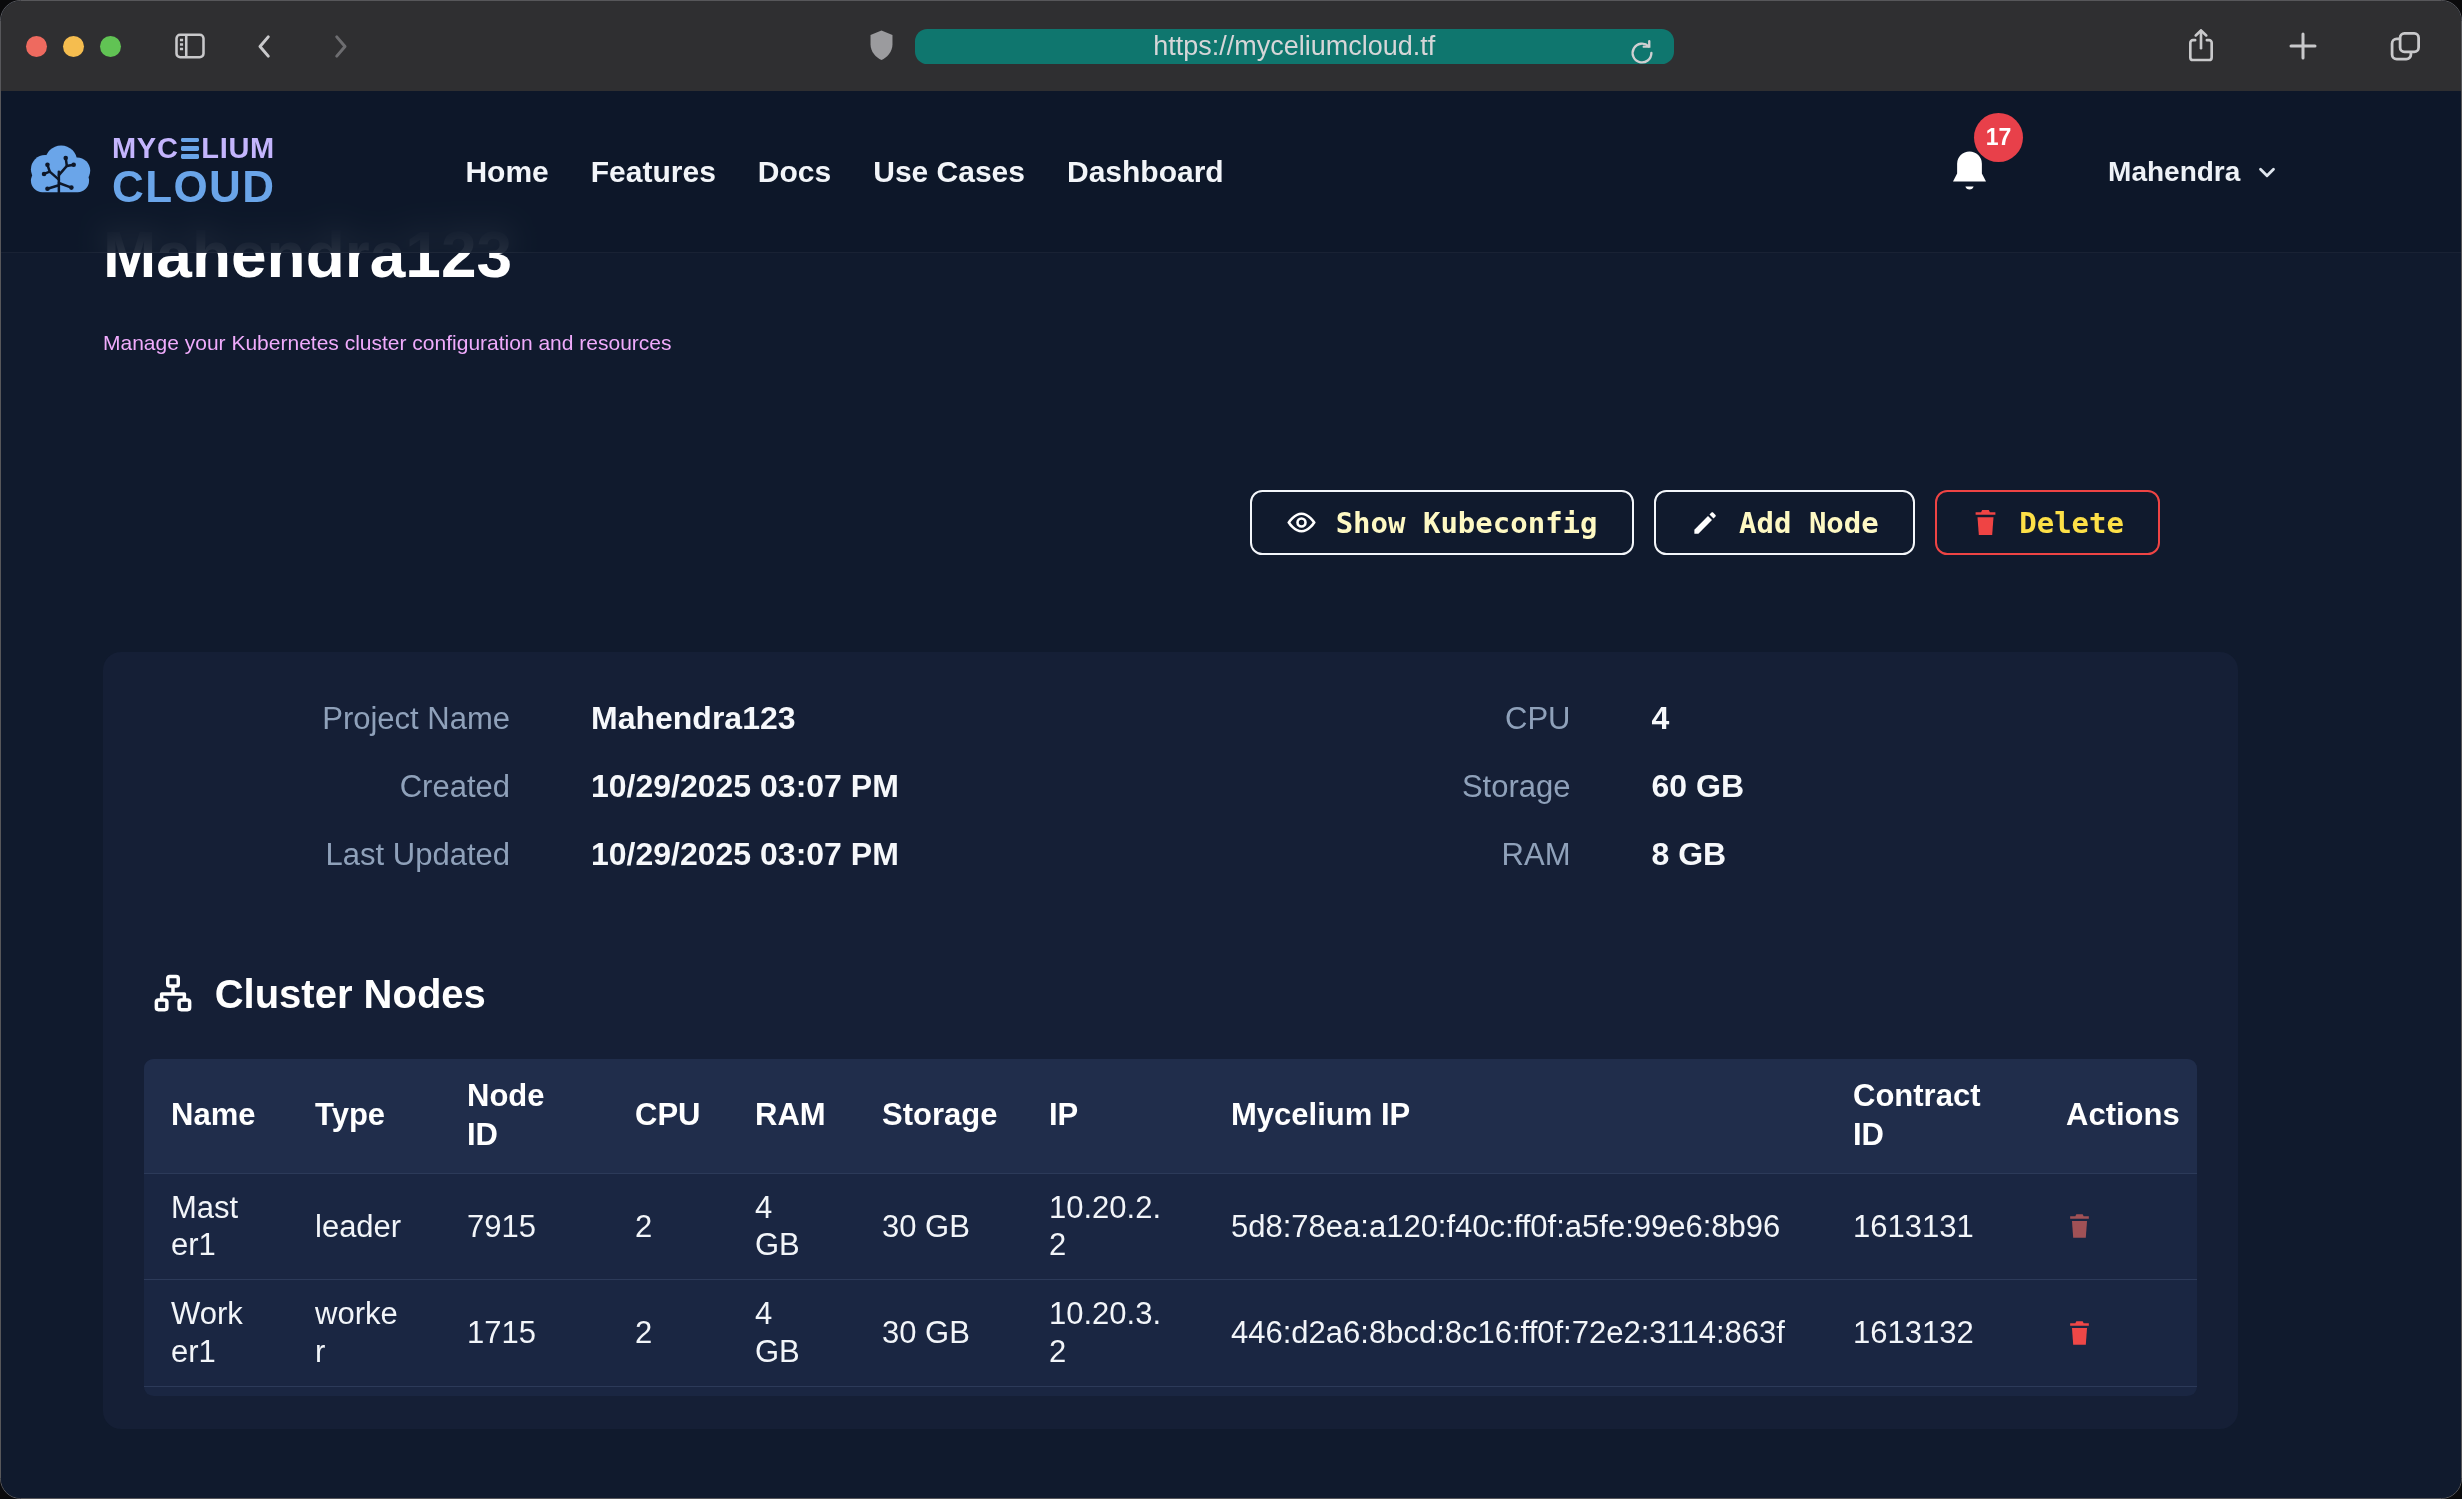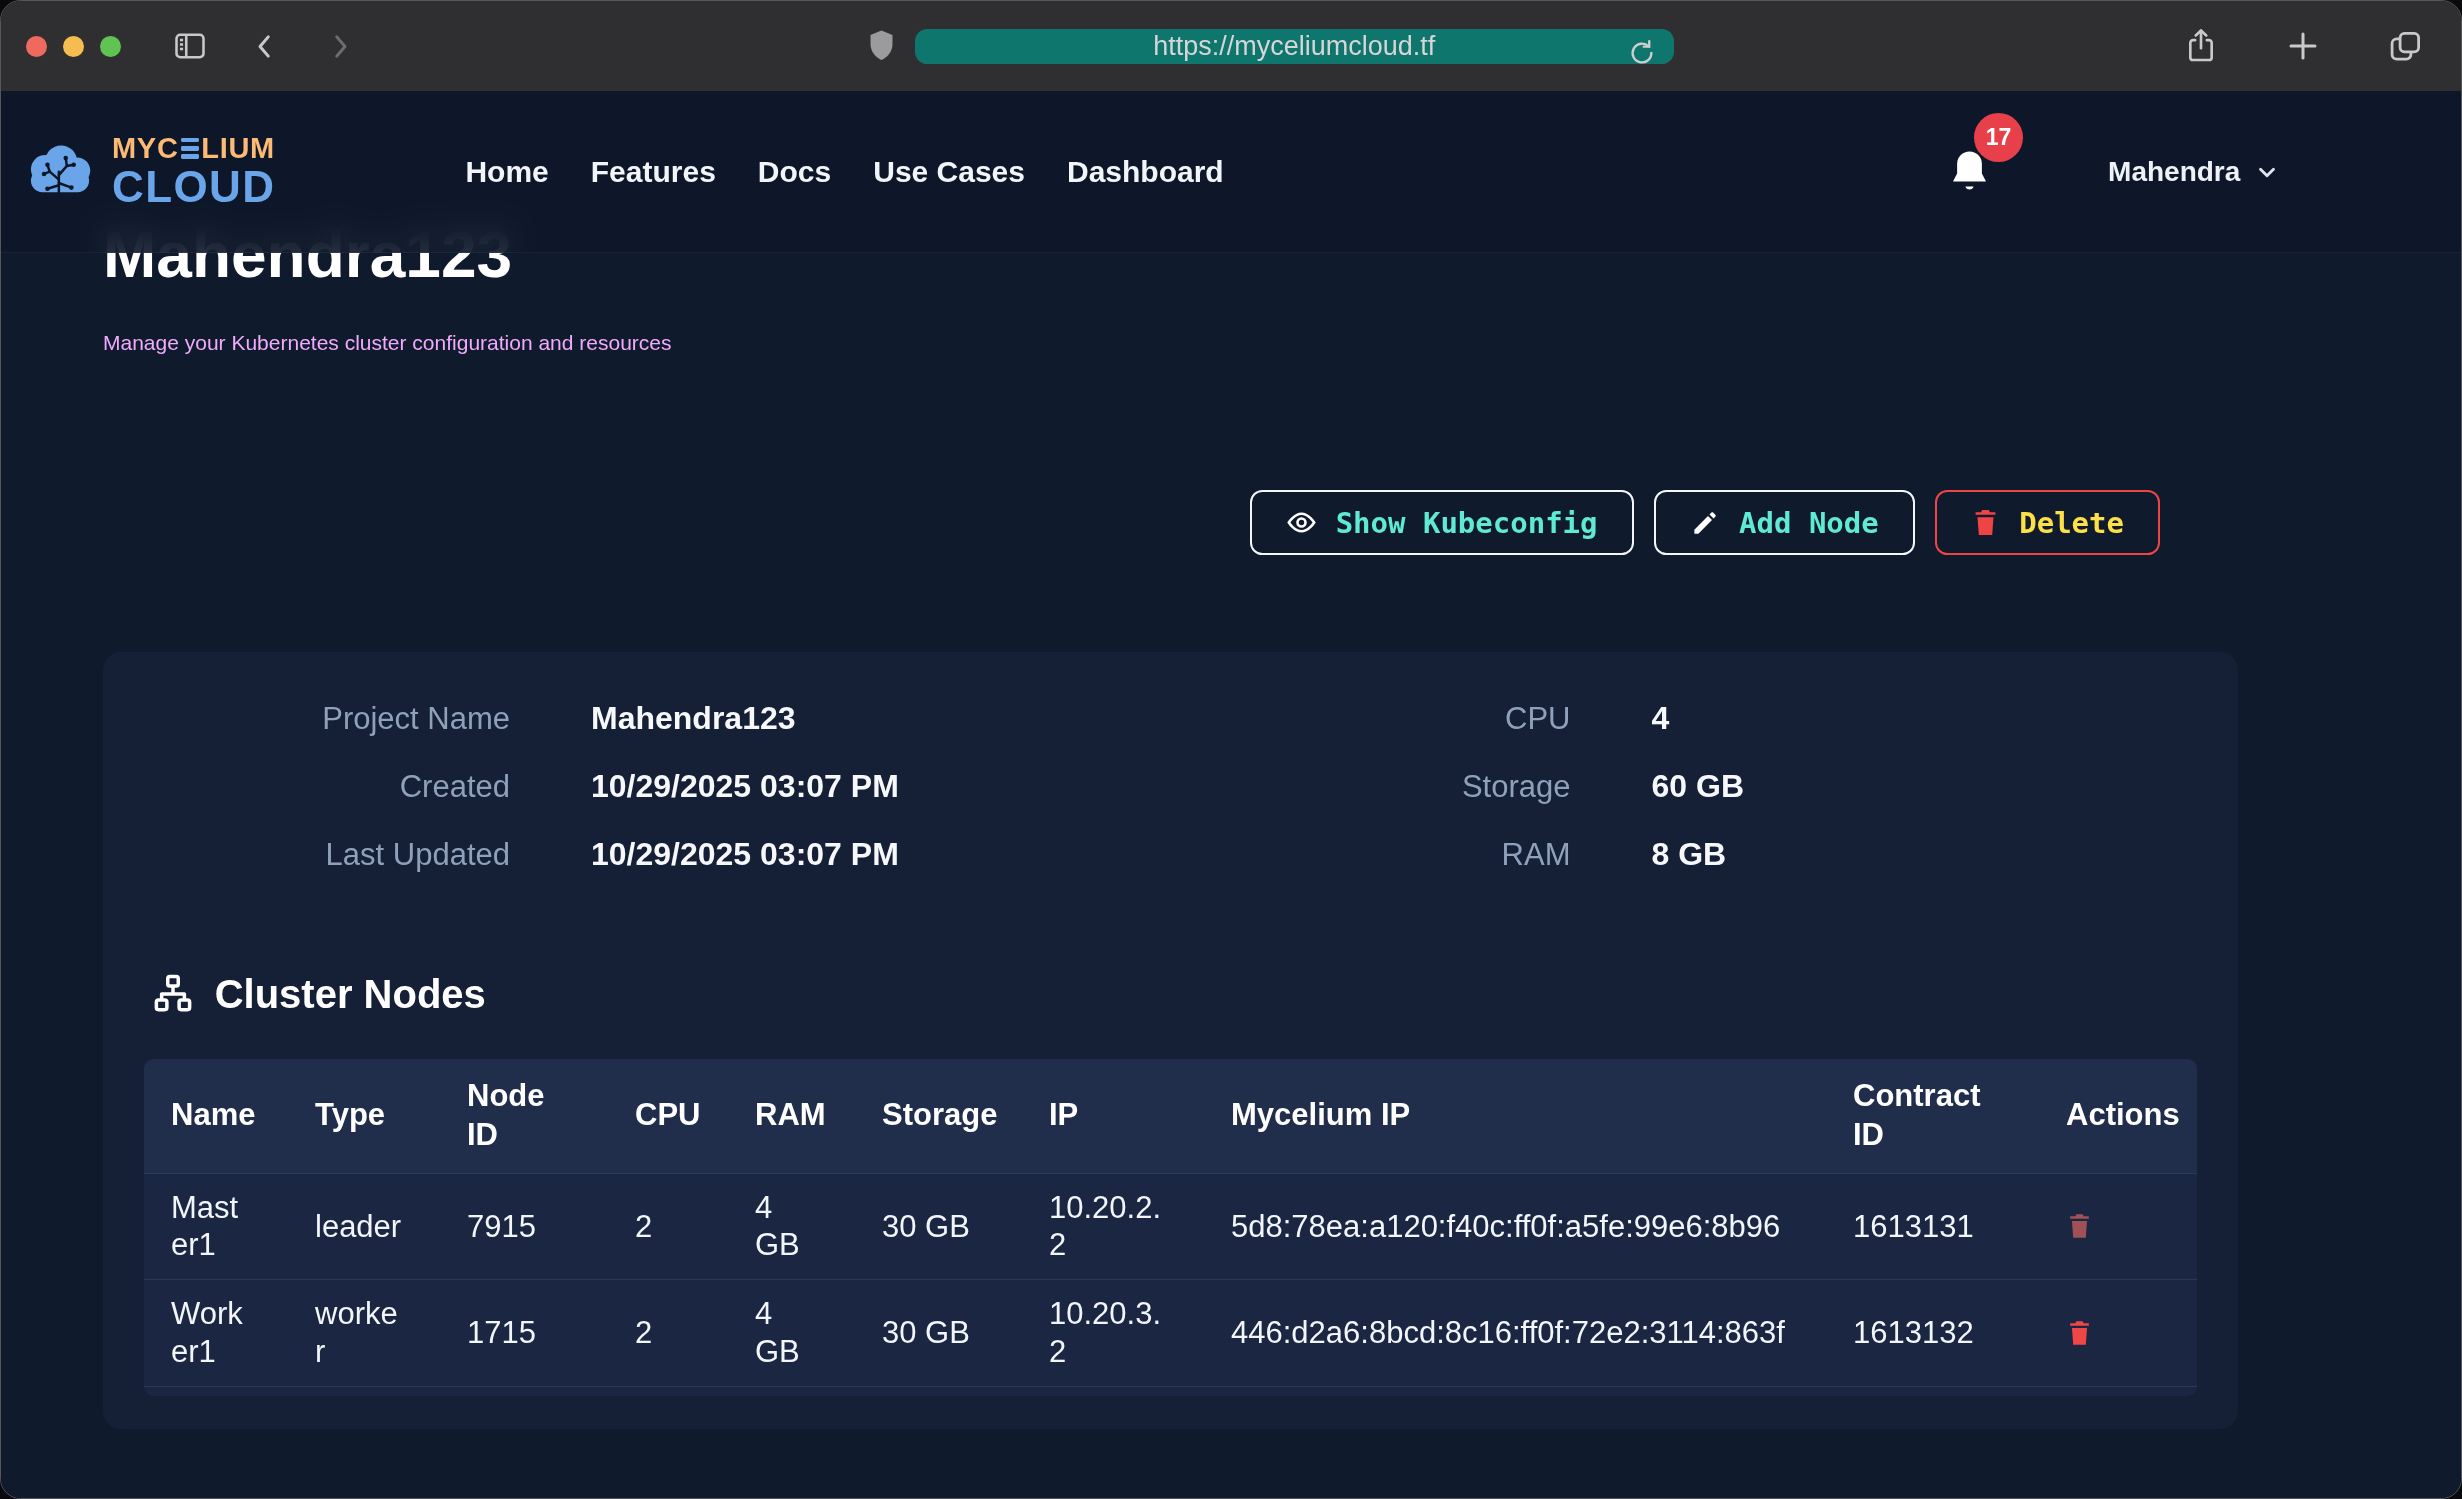--- a/index.html
+++ b/index.html
@@ -39,21 +39,21 @@
   .navbar{
     position:absolute;top:0;left:0;right:0;height:162px;z-index:20;
     background:rgba(13,23,41,0.86);
     backdrop-filter:blur(15px);-webkit-backdrop-filter:blur(15px);
     display:flex;align-items:center;
     padding:0 181px 0 22px;
     border-bottom:0.7px solid rgba(255,255,255,0.05);
   }
   .brand{display:flex;align-items:center;gap:15px;}
   .brand-text{display:flex;flex-direction:column;line-height:1;}
-  .brand-top{color:#fdba74;font-weight:700;font-size:29px;letter-spacing:0.7px;display:flex;align-items:center;}
+  .brand-top{color:#c4b5fd;font-weight:700;font-size:29px;letter-spacing:0.7px;display:flex;align-items:center;}
   .e-bars{display:inline-flex;flex-direction:column;gap:3.4px;margin:0 2.1px;}
   .e-bars i{width:18.5px;height:4.8px;background:#6aa5e9;border-radius:1.4px;display:block;}
   .brand-bottom{color:#6aa5e9;font-weight:800;font-size:44px;letter-spacing:1.4px;margin-top:2.7px;}
   .nav-links{display:flex;gap:42px;margin-left:190px;}
   .nav-link{color:#f2f5f9;font-size:30px;font-weight:600;cursor:pointer;text-decoration:none;}
   .nav-right{margin-left:auto;display:flex;align-items:center;}
   .bell-wrap{position:relative;width:45px;height:52px;color:#fff;}
   .badge{
     position:absolute;top:-33px;right:-31px;min-width:49px;height:49px;border-radius:50%;
     background:#e8404a;color:#fff;font-size:23px;font-weight:700;
@@ -61,21 +61,21 @@
   }
   .user{display:flex;align-items:center;gap:13.7px;margin-left:116px;color:#eef2f7;
         font-size:28px;font-weight:600;cursor:pointer;}
   
   .content{margin-left:102px;width:2135px;padding-top:130px;position:relative;z-index:5;}
   .page-title{margin:0;color:#fff;font-size:64px;font-weight:700;line-height:1.08;}
   .page-subtitle{margin:41px 0 0 0;color:#f0abfc;font-size:21px;font-weight:400;}
   .actions-row{margin-top:135px;display:flex;justify-content:flex-end;gap:20.5px;padding-right:78px;}
   .btn{
     height:65px;border-radius:12.3px;border:2.1px solid #f3f6fa;background:transparent;
-    color:#5eead4;font-family:"DejaVu Sans Mono", monospace;font-size:29px;font-weight:700;
+    color:#fef9c3;font-family:"DejaVu Sans Mono", monospace;font-size:29px;font-weight:700;
     display:flex;align-items:center;gap:19px;padding:0 34px;cursor:pointer;
   }
   .btn svg{display:block;}
   .btn.danger{border-color:#ef4444;color:#fde047;}
   
   .card{
     margin-top:97px;background:#151f36;border-radius:18px;
     padding:48px 41px 33px 41px;
   }
   .info-grid{display:grid;grid-template-columns:1fr 1fr;}

